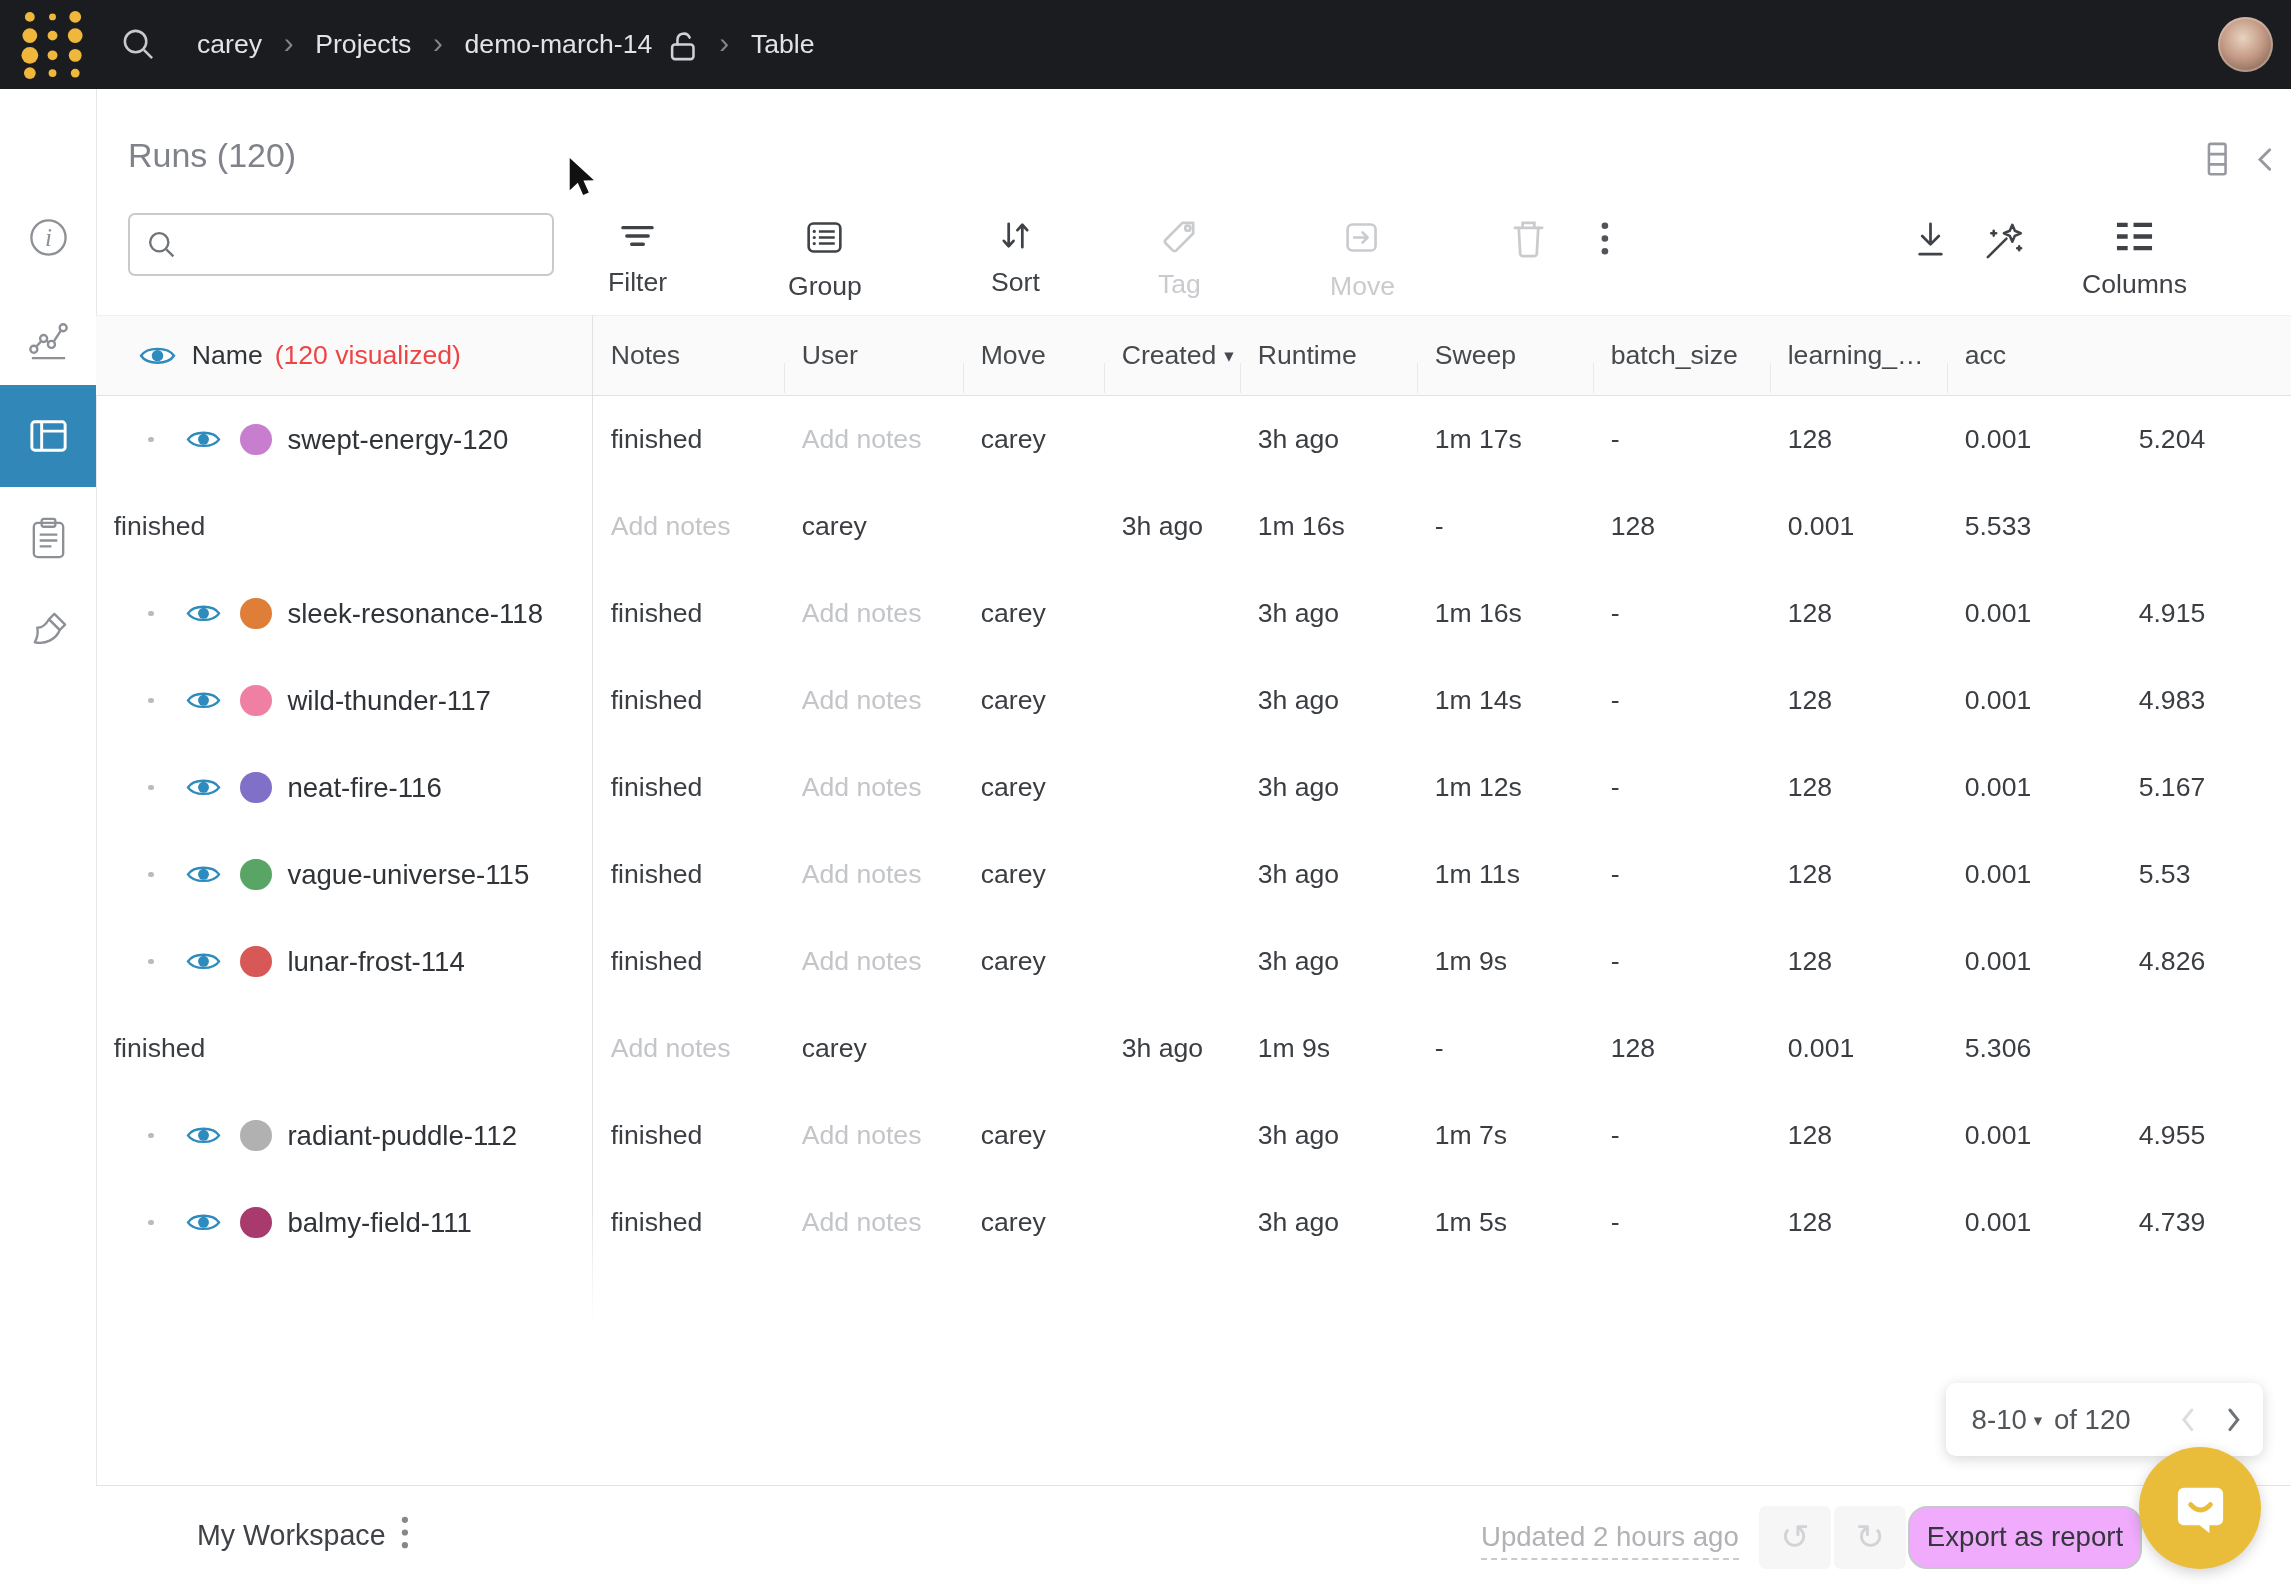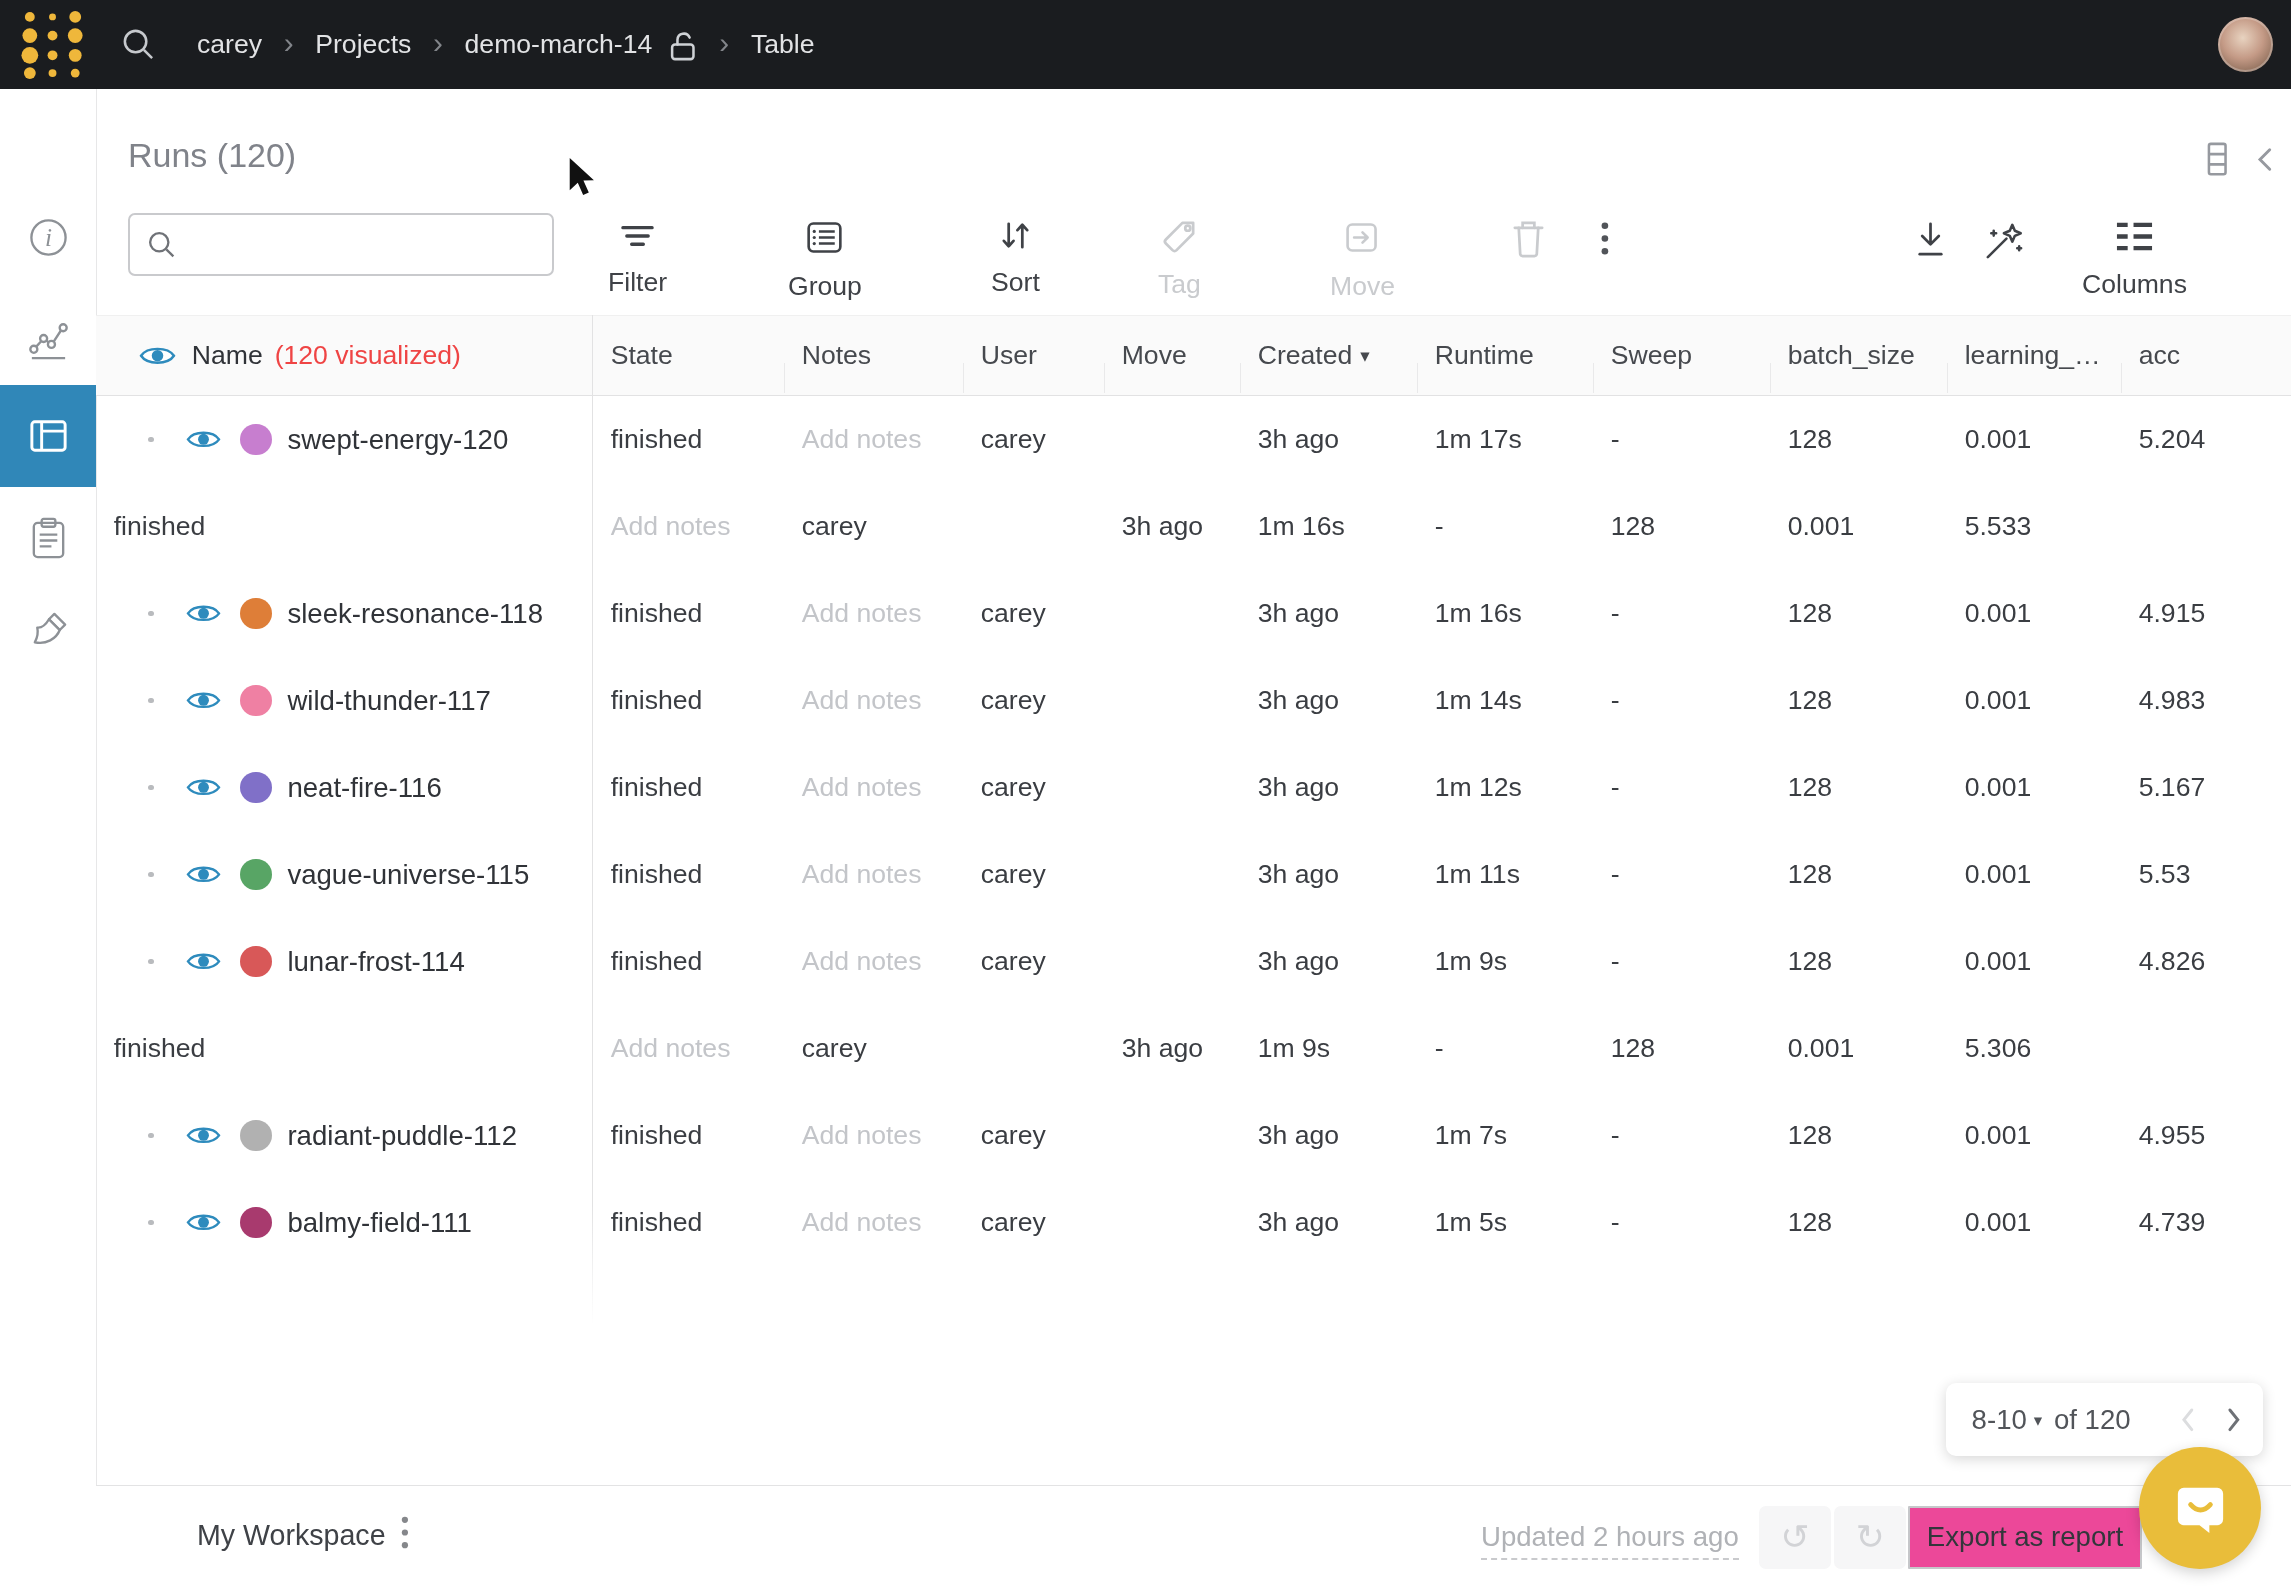--- a/index.html
+++ b/index.html
@@ -61,21 +61,21 @@
   .pag-prev{margin-left:auto;color:#dcdddf;cursor:default;}
   .pag-next{margin-left:25.6px;color:#6e7176;cursor:pointer;}
   
   .footer{position:absolute;left:96px;top:1485px;width:2196px;height:110px;background:#fff;border-top:1px solid #e3e3e4;}
   .ws-label{position:absolute;left:101px;top:32.5px;font-size:28.6px;color:#3f4247;}
   .ws-kebab{position:absolute;left:303px;top:25.6px;color:#85878b;cursor:pointer;}
   .updated{position:absolute;left:1385px;top:35px;font-size:27.6px;color:#b0b2b6;border-bottom:2px dashed #c9cacd;padding-bottom:4.9px;cursor:pointer;}
   .undo-redo{position:absolute;left:1663px;top:19.7px;display:flex;gap:3px;}
   .ur-btn{width:72px;height:63px;background:#f6f6f7;border-radius:6.9px;display:flex;align-items:center;justify-content:center;
     font-size:35px;color:#d2d3d6;font-family:"DejaVu Sans",sans-serif;}
-  .export-btn{position:absolute;left:1812px;top:19.7px;width:234px;height:63px;background:#ec4899;border:2px solid #c6c7ca;border-radius:1px;
+  .export-btn{position:absolute;left:1812px;top:19.7px;width:234px;height:63px;background:#f0abfc;border:2px solid #c6c7ca;border-radius:19px;
     display:flex;align-items:center;justify-content:center;font-size:27.6px;color:#33363b;box-sizing:border-box;cursor:pointer;}
   
   .chat-fab{position:absolute;left:2139px;top:1447px;width:122px;height:122px;border-radius:50%;background:#e9bd3a;
     display:flex;align-items:center;justify-content:center;z-index:5;cursor:pointer;box-shadow:0 3.9px 13.8px rgba(0,0,0,.18);}
   
   .cursor{position:absolute;left:568px;top:158px;z-index:9;pointer-events:none;}
 </style>
 </head>
 <body>
 
@@ -302,23 +302,20 @@
       <span class="eye" style="margin-left:0">
         <svg width="37" height="25.6" viewBox="0 0 36 24">
           <path d="M2 12 C8 3 28 3 34 12 C28 21 8 21 2 12 Z" fill="#fff" stroke="#2e8bbd" stroke-width="2.4"></path>
           <circle cx="18" cy="12" r="5.6" fill="#2e8bbd"></circle>
         </svg>
       </span>
       <span style="color:#303338">Name</span>
       <span class="th-suffix" style="margin-left:-3.9px">(120 visualized)</span>
     </div>
     <div class="th">
-        <span>State</span>
-      </div>
-    <div class="th">
         <span>Notes</span>
       </div>
     <div class="th">
         <span>User</span>
       </div>
     <div class="th">
         <span>Move</span>
       </div>
     <div class="th">
       <span>Created</span>

